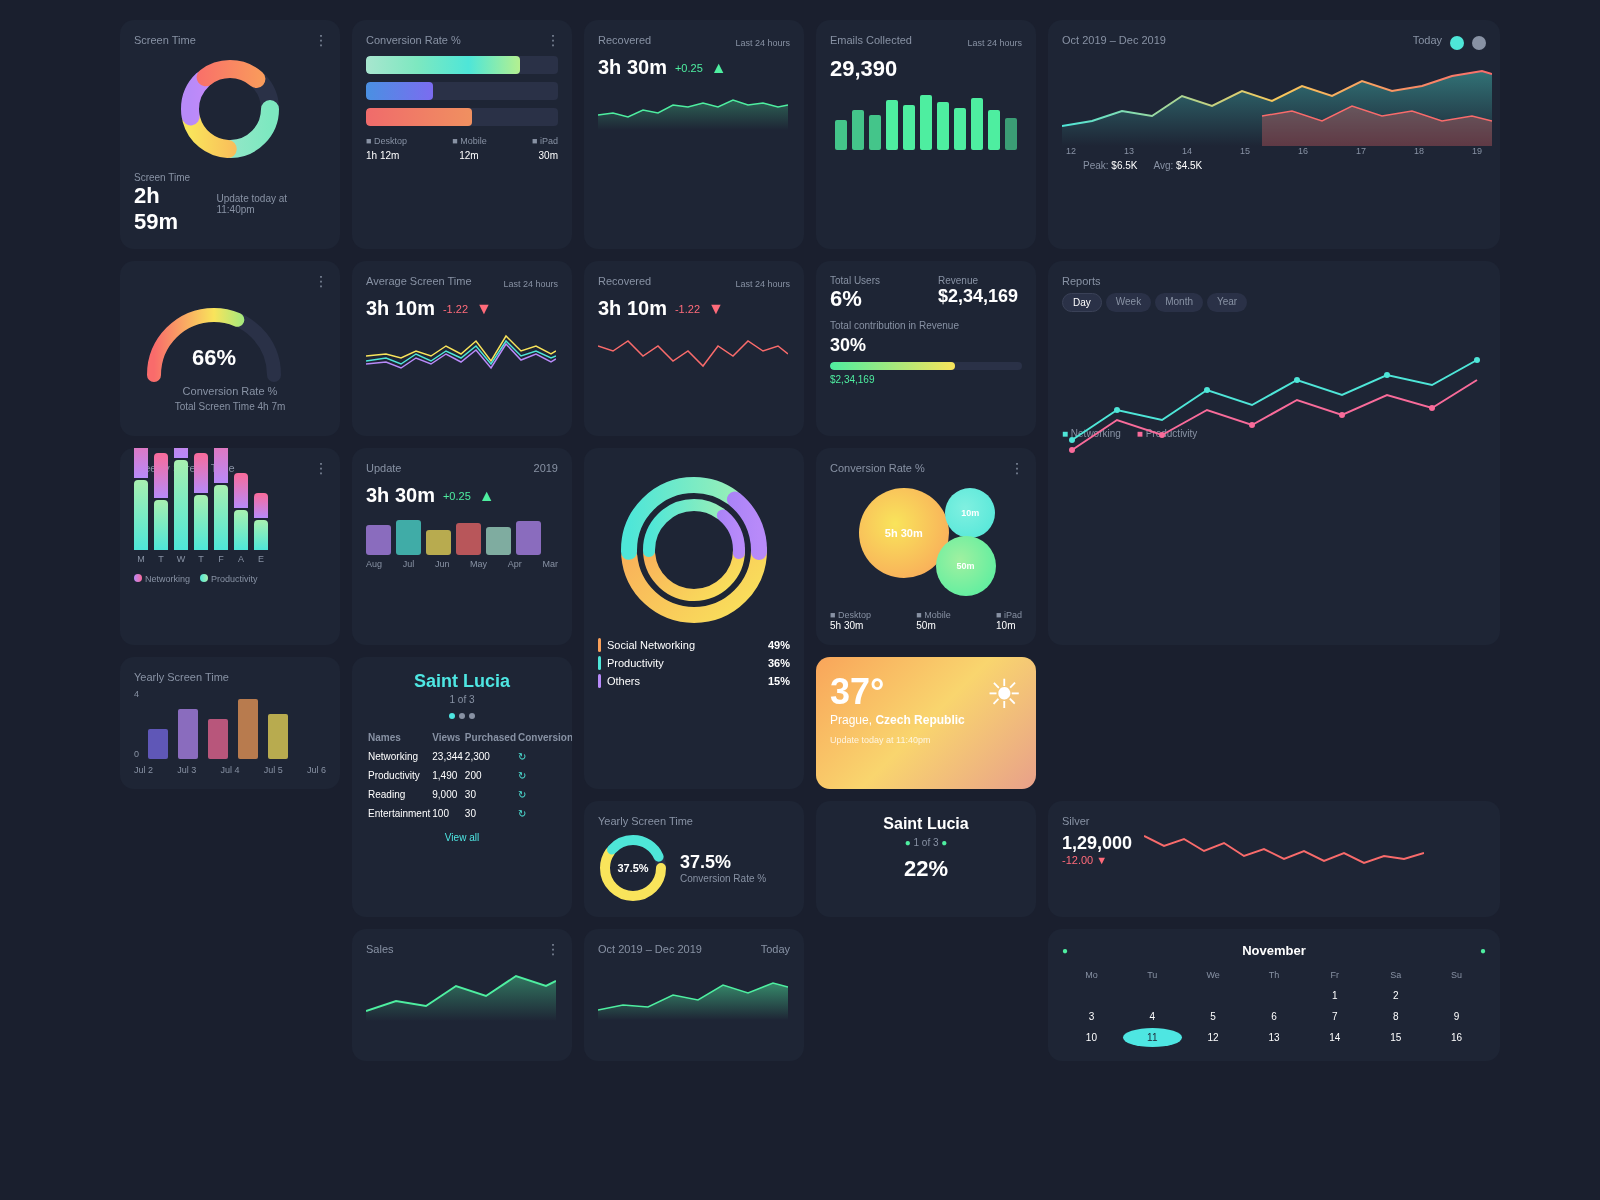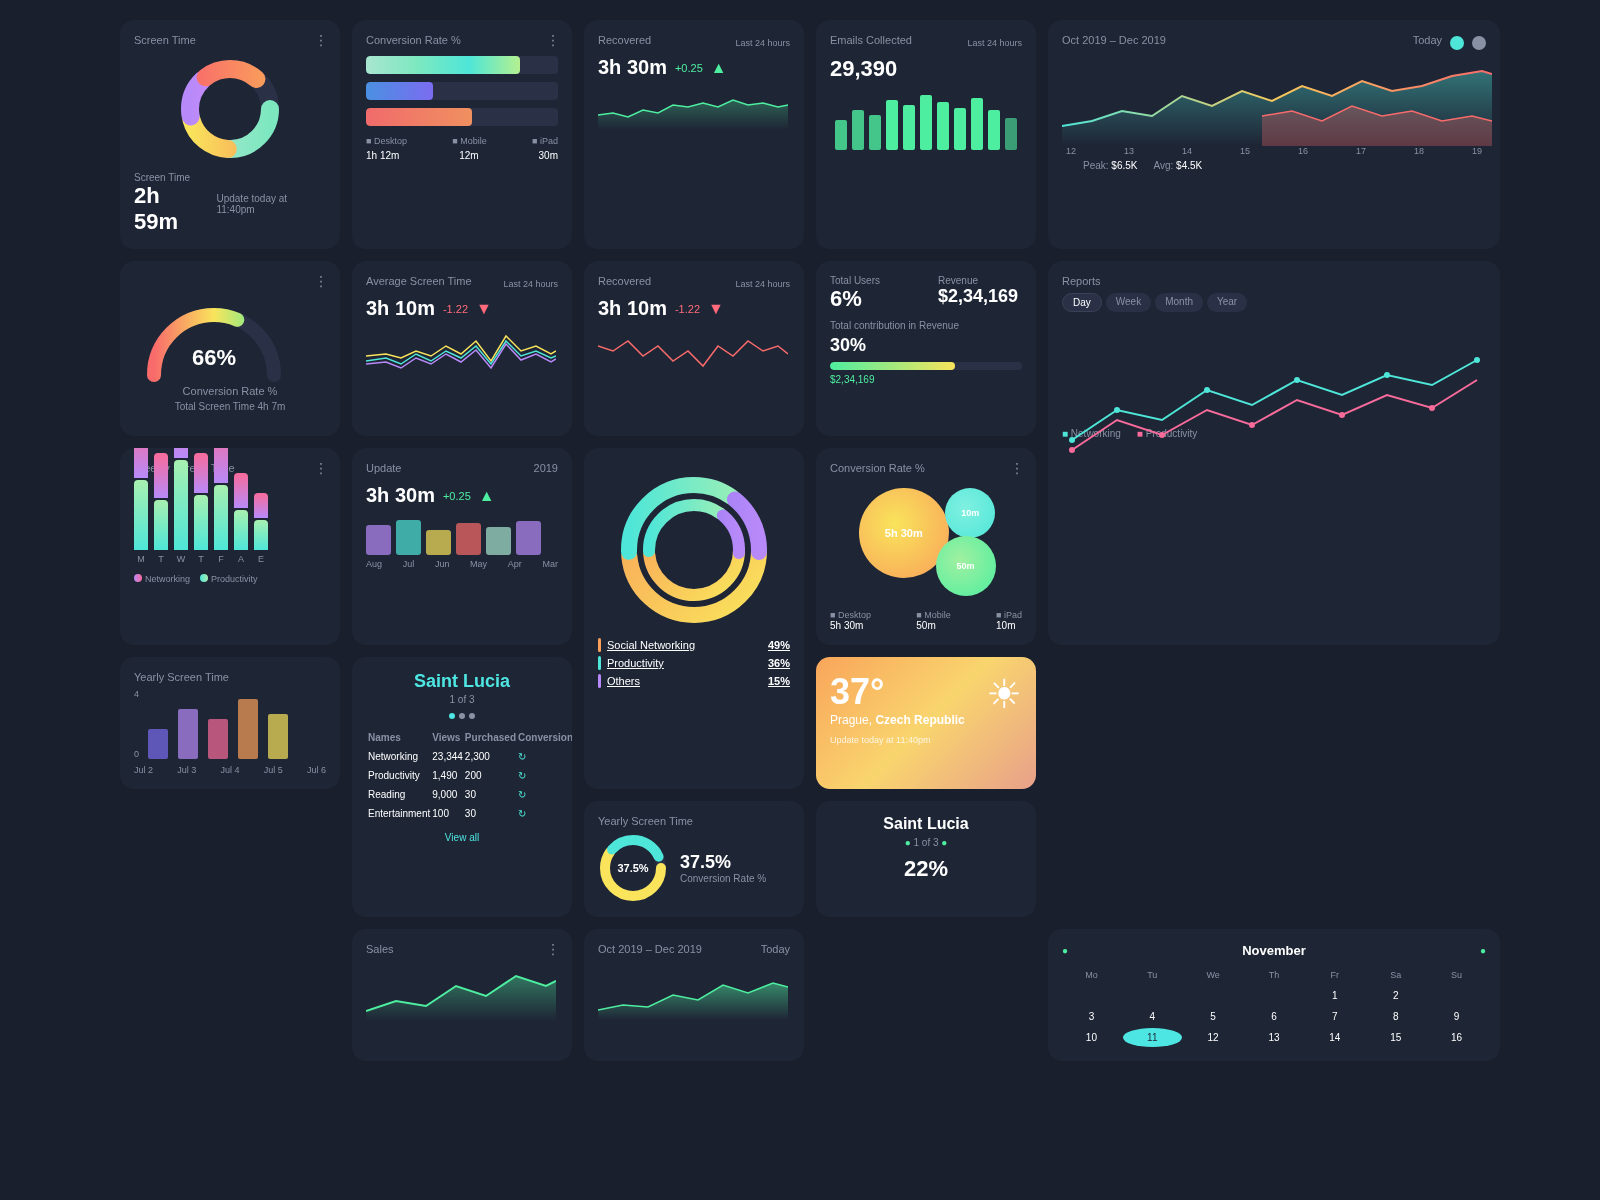--- a/index.html
+++ b/index.html
@@ -99,21 +99,21 @@
     .sl-table td { color: #fff; padding: 3px 0; }
     .view-all { color: #4ee6e2; font-size: 10px; text-align: center; margin-top: 8px; cursor: pointer; }
 
     
     .recovered-1 { grid-column: 3; grid-row: 1; }
     .recovered-2 { grid-column: 3; grid-row: 2; }
 
     
     .donut-big-card { grid-column: 3; grid-row: 3 / span 2; }
     .donut-legend { margin-top: 8px; }
-    .legend-row { display: flex; justify-content: space-between; align-items: center; font-size: 11px; margin-bottom: 4px; text-decoration: underline; }
+    .legend-row { display: flex; justify-content: space-between; align-items: center; font-size: 11px; margin-bottom: 4px; }
     .legend-bar-left { width: 3px; height: 14px; border-radius: 2px; display: inline-block; margin-right: 6px; }
 
     
     .emails-card { grid-column: 4; grid-row: 1; }
     .email-bars { display: flex; align-items: flex-end; gap: 3px; height: 60px; margin: 8px 0; }
 
     
     .users-rev-card { grid-column: 4; grid-row: 2; }
     .users-rev-grid { display: grid; grid-template-columns: 1fr 1fr; gap: 24px; margin-bottom: 8px; }
     .progress-bar-track { height: 8px; background: #2a3147; border-radius: 4px; overflow: hidden; margin-top: 6px; }
@@ -691,20 +691,37 @@
   <div class="card saint-lucia-bottom" style="grid-column:4;grid-row:5;">
     <div style="font-size:16px;font-weight:700;text-align:center;margin-bottom:4px;">Saint Lucia</div>
     <div style="font-size:10px;color:#8892a4;text-align:center;margin-bottom:8px;">
       <span style="color:#4eeea0;">●</span>
       <span>1 of 3</span>
       <span style="color:#4eeea0;">●</span>
     </div>
     <div style="font-size:22px;font-weight:700;text-align:center;">22%</div>
   </div>
 
+  <div class="card silver-card" style="grid-column:5/span 2;grid-row:5;">
+    <div class="commodity-row">
+      <div>
+        <div class="card-title">Silver</div>
+        <div style="font-size:18px;font-weight:700;">1,29,000</div>
+        <div class="negative" style="font-size:11px;">
+          <span>-12.00</span>
+          <span>▼</span>
+        </div>
+      </div>
+      <div class="comm-sparkline">
+        <svg width="280" height="45" viewBox="0 0 280 45">
+          <path d="M0,15 L20,25 L40,18 L60,30 L80,22 L100,35 L120,28 L140,38 L160,30 L180,40 L200,32 L220,42 L240,35 L260,38 L280,32" fill="none" stroke="#f96b6b" stroke-width="2"></path>
+        </svg>
+      </div>
+    </div>
+  </div>
 
   <div class="card calendar-card" style="grid-column:5/span 2;grid-row:6;">
     <div class="cal-header">
       <span style="color:#4eeea0;font-size:10px;">●</span>
       <span style="font-size:13px;font-weight:600;">November</span>
       <span style="color:#4eeea0;font-size:10px;">●</span>
     </div>
     <div class="cal-grid">
       <div class="cal-cell day-header">Mo</div>
       <div class="cal-cell day-header">Tu</div>

